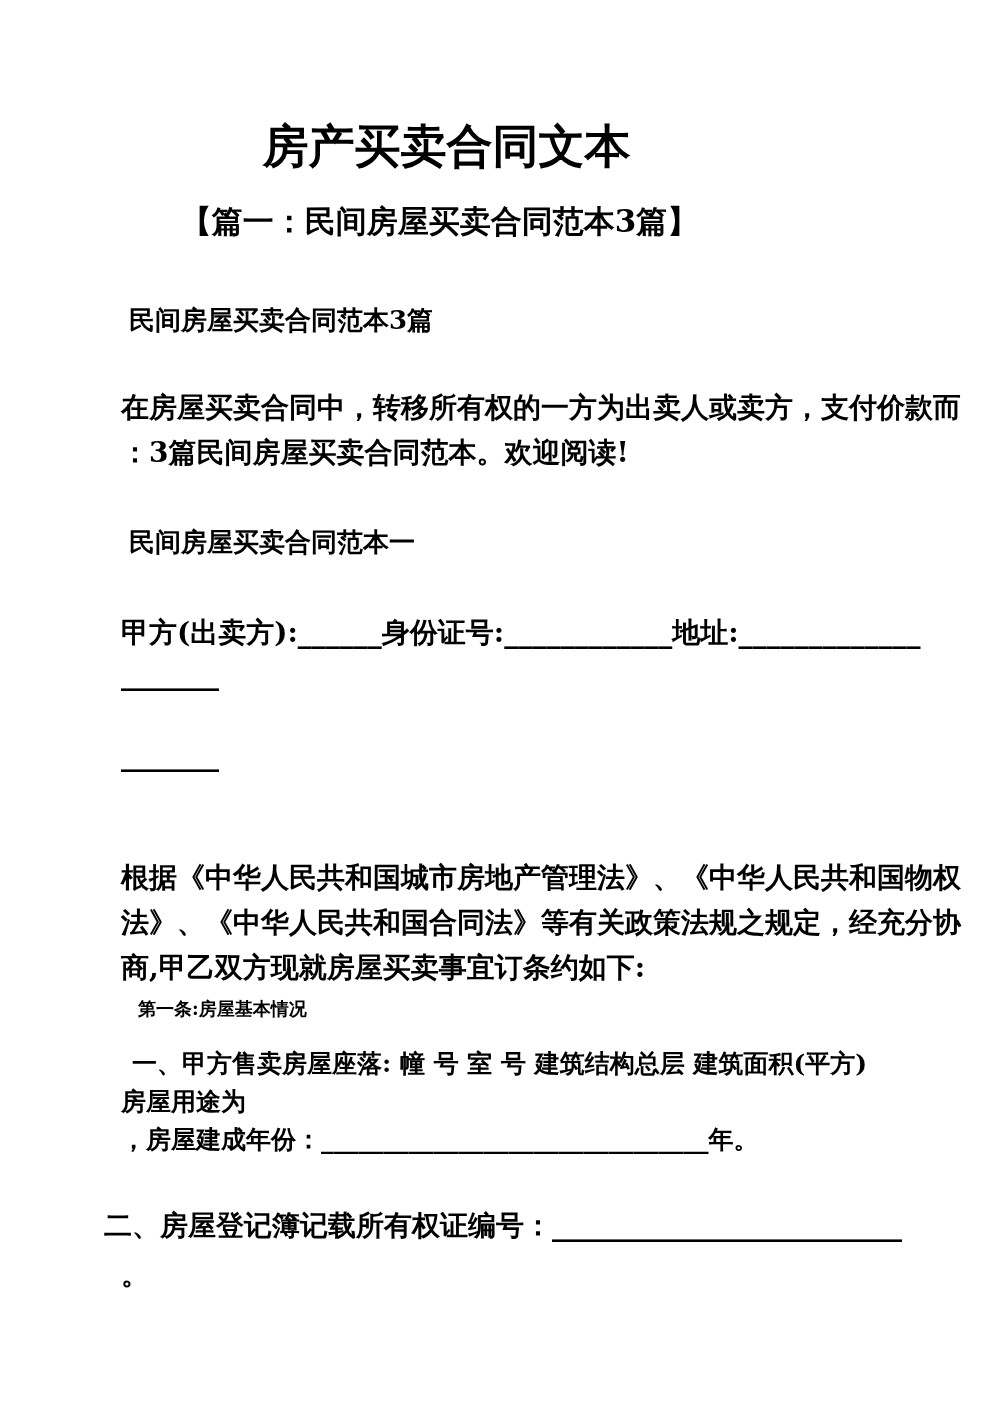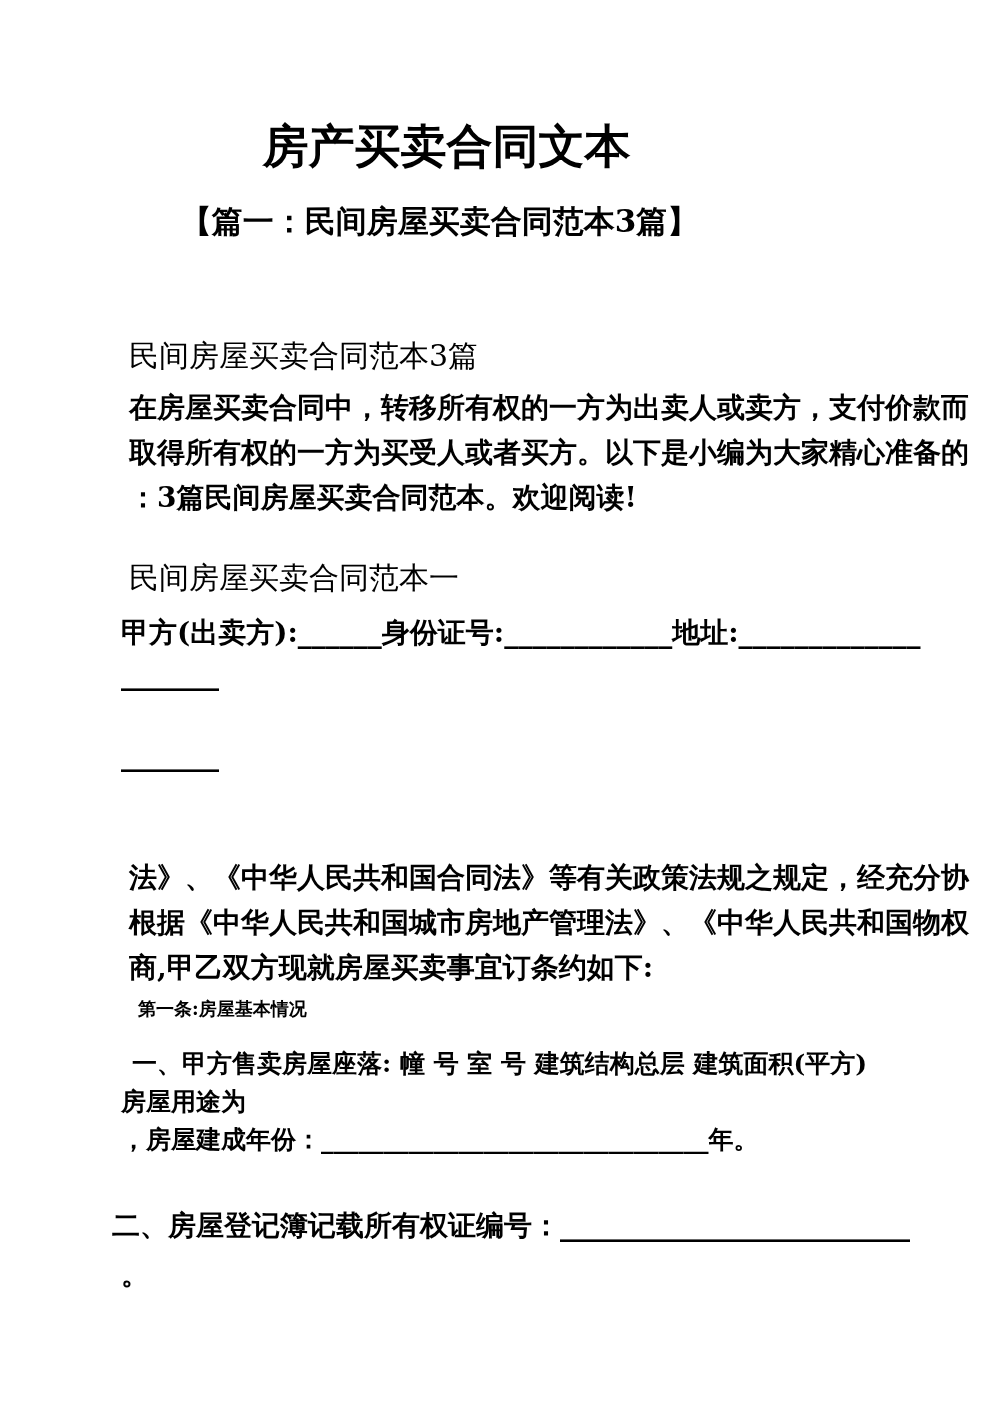--- a/index.html
+++ b/index.html
@@ -16,22 +16,22 @@
   .doc-title{
     top:116px;left:0;width:893px;
     text-align:center;
     font-size:46px;line-height:60px;font-weight:700;
   }
   .doc-subtitle{
     top:200px;left:0;width:879px;
     text-align:center;
     font-size:31px;line-height:42px;font-weight:700;
   }
-  .h-small{font-size:30px;line-height:34px;font-weight:400;margin-top:36px;}
-  .para{font-size:28px;line-height:45px;font-weight:700;margin-left:8px;}
+  .h-small{font-size:26px;line-height:34px;font-weight:700;}
+  .para{font-size:28px;line-height:45px;font-weight:700;}
   .party{font-size:28px;line-height:42px;font-weight:700;}
   #intro-heading{top:303px;left:129px;}
   #intro-para{top:385px;left:121px;}
   #sample-one-heading{top:525px;left:129px;}
   #party-a{top:612px;left:121px;}
   #party-b{top:735px;left:121px;}
   #legal-para{top:855px;left:121px;}
   #article-one-heading{top:992px;left:138px;font-size:18px;line-height:34px;font-weight:700;}
   #clause-one{top:1045px;left:121px;font-size:25px;line-height:38px;font-weight:700;}
   #clause-one .indent{padding-left:11px;}
@@ -44,38 +44,37 @@
 <div class="page">
 
   <div class="abs doc-title">房产买卖合同文本</div>
 
   <div class="abs doc-subtitle">【篇一：民间房屋买卖合同范本3篇】</div>
 
   <div class="abs h-small" id="intro-heading">民间房屋买卖合同范本3篇</div>
 
   <div class="abs para" id="intro-para">
     <div>在房屋买卖合同中，转移所有权的一方为出卖人或卖方，支付价款而</div>
-    <div>取得所有权的一方为买受人或者买方。以下是小编为大家精心准备的</div>
     <div>：3篇民间房屋买卖合同范本。欢迎阅读!</div>
   </div>
 
   <div class="abs h-small" id="sample-one-heading">民间房屋买卖合同范本一</div>
 
   <div class="abs party" id="party-a">
     <div>甲方(出卖方):______身份证号:____________地址:_____________</div>
     <div>_______</div>
   </div>
 
   <div class="abs party" id="party-b">
     <div>_______</div>
   </div>
 
   <div class="abs para" id="legal-para">
+    <div>根据《中华人民共和国城市房地产管理法》、《中华人民共和国物权</div>
     <div>法》、《中华人民共和国合同法》等有关政策法规之规定，经充分协</div>
-    <div>根据《中华人民共和国城市房地产管理法》、《中华人民共和国物权</div>
     <div>商,甲乙双方现就房屋买卖事宜订条约如下:</div>
   </div>
 
   <div class="abs" id="article-one-heading">第一条:房屋基本情况</div>
 
   <div class="abs" id="clause-one">
     <div class="indent">一、甲方售卖房屋座落: 幢 号 室 号 建筑结构总层 建筑面积(平方)</div>
     <div>房屋用途为</div>
     <div>，房屋建成年份：_______________________________年。</div>
   </div>

